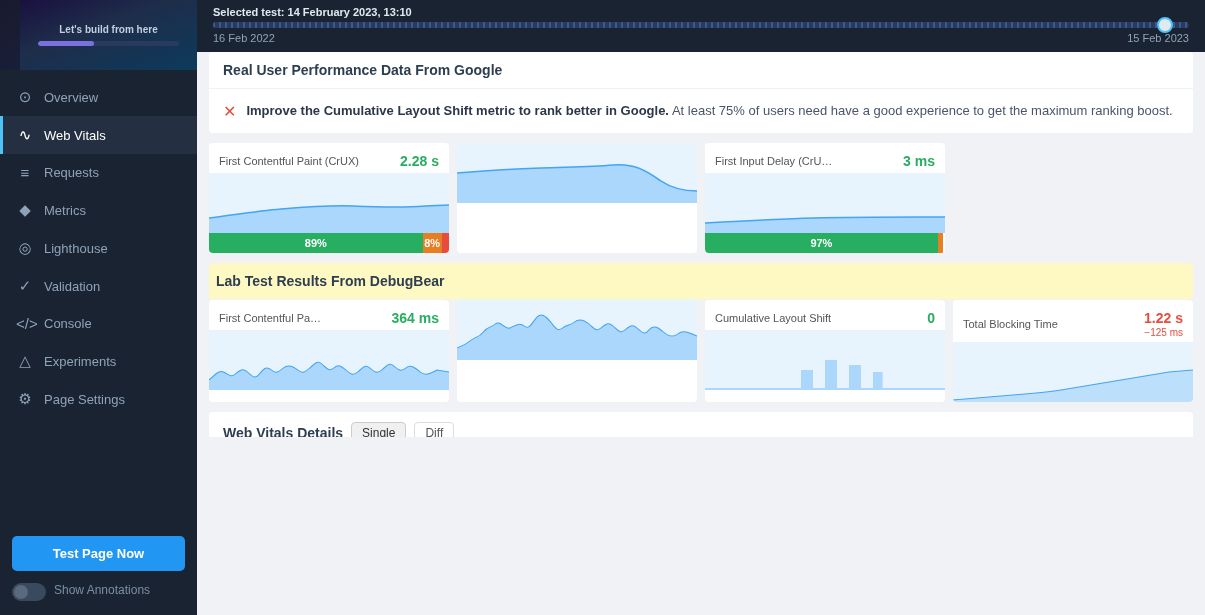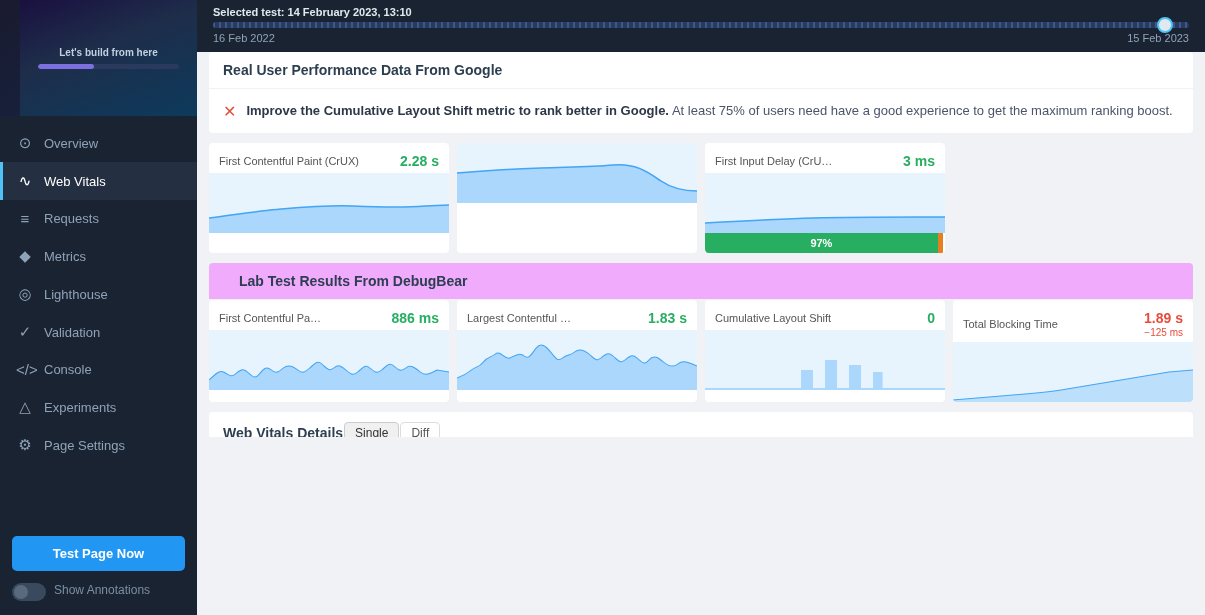--- a/index.html
+++ b/index.html
@@ -10,21 +10,21 @@
       width: 197px;
       background: #1a2332;
       color: #cdd6e0;
       display: flex;
       flex-direction: column;
       flex-shrink: 0;
       height: 615px;
     }
     .sidebar-logo {
       width: 100%;
-      height: 116px;
+      height: 70px;
       background: linear-gradient(135deg, #1a1a2e 0%, #16213e 50%, #0f3460 100%);
       display: flex;
       align-items: center;
       justify-content: center;
       overflow: hidden;
       position: relative;
       padding-left: 20px;
     }
     .nav-items { flex: 1; padding: 8px 0; }
     .nav-item {
@@ -221,34 +221,34 @@
       color: white;
       font-weight: 600;
     }
     .progress-red {
       background: #e74c3c;
       flex: 1;
     }
 
     
     .lab-header {
-      background: #f0abfc;
-      padding: 10px 30px;
+      background: #fef9c3;
+      padding: 10px 7px;
       font-size: 14px;
       font-weight: 600;
       color: #2c3e50;
       border-radius: 4px 4px 0 0;
       margin-bottom: 1px;
     }
 
     
     .web-vitals-row {
       display: flex;
       align-items: center;
-      gap: 1px;
+      gap: 8px;
       padding: 10px 14px;
       background: white;
       border-radius: 4px;
       margin-top: 8px;
     }
     .web-vitals-label { font-size: 14px; font-weight: 600; color: #2c3e50; }
     .tab-btn {
       padding: 3px 10px;
       border-radius: 4px;
       border: 1px solid #ddd;
@@ -356,20 +356,25 @@
         <div class="metric-header">
           <span class="metric-name">First Contentful Paint (CrUX)</span>
           <span class="metric-value val-green">2.28 s</span>
         </div>
         <div class="chart-area">
           <svg class="chart-svg" viewBox="0 0 200 60" preserveAspectRatio="none">
             <path d="M0,45 C20,42 40,38 60,36 C80,34 100,32 120,33 C140,34 160,35 180,33 L200,32 L200,60 L0,60Z" fill="#90caf9" opacity="0.7"></path>
             <path d="M0,45 C20,42 40,38 60,36 C80,34 100,32 120,33 C140,34 160,35 180,33 L200,32" fill="none" stroke="#42a5f5" stroke-width="1.5"></path>
           </svg>
         </div>
+        <div class="progress-row">
+          <div class="progress-green" style="width:89%">89%</div>
+          <div class="progress-orange" style="width:8%">8%</div>
+          <div class="progress-red"></div>
+        </div>
       </div>
 
 
       <div class="metric-card">
         <div class="chart-area">
           <svg class="chart-svg" viewBox="0 0 200 60" preserveAspectRatio="none">
             <path d="M0,30 C20,28 40,26 70,25 C90,24 110,24 130,22 C150,20 160,30 170,38 C180,46 190,48 200,48 L200,60 L0,60Z" fill="#90caf9" opacity="0.7"></path>
             <path d="M0,30 C20,28 40,26 70,25 C90,24 110,24 130,22 C150,20 160,30 170,38 C180,46 190,48 200,48" fill="none" stroke="#42a5f5" stroke-width="1.5"></path>
           </svg>
         </div>
@@ -394,35 +399,31 @@
       </div>
     </div>
 
     <div class="lab-header">Lab Test Results From DebugBear</div>
 
     <div class="metrics-grid">
 
       <div class="metric-card">
         <div class="metric-header">
           <span class="metric-name">First Contentful Pa…</span>
-          <span class="metric-value val-green">886 ms</span>
+          <span class="metric-value val-green">364 ms</span>
         </div>
         <div class="chart-area">
           <svg class="chart-svg" viewBox="0 0 200 60" preserveAspectRatio="none">
             <path d="M0,50 C5,45 8,40 12,42 C16,44 18,48 22,44 C26,40 28,38 32,42 C36,46 38,50 42,44 C46,38 48,36 52,40 C56,44 58,42 62,38 C66,34 70,36 74,40 C78,44 80,42 84,38 C88,34 90,30 94,34 C98,38 100,42 104,38 C108,34 110,36 114,40 C118,44 120,46 124,42 C128,38 130,34 134,38 C138,42 140,44 144,40 C148,36 150,32 154,36 C158,40 160,42 164,38 C168,34 172,38 176,42 C180,46 184,44 190,40 L200,42 L200,60 L0,60Z" fill="#90caf9" opacity="0.7"></path>
             <path d="M0,50 C5,45 8,40 12,42 C16,44 18,48 22,44 C26,40 28,38 32,42 C36,46 38,50 42,44 C46,38 48,36 52,40 C56,44 58,42 62,38 C66,34 70,36 74,40 C78,44 80,42 84,38 C88,34 90,30 94,34 C98,38 100,42 104,38 C108,34 110,36 114,40 C118,44 120,46 124,42 C128,38 130,34 134,38 C138,42 140,44 144,40 C148,36 150,32 154,36 C158,40 160,42 164,38 C168,34 172,38 176,42 C180,46 184,44 190,40 L200,42" fill="none" stroke="#42a5f5" stroke-width="1"></path>
           </svg>
         </div>
       </div>
 
       <div class="metric-card">
-        <div class="metric-header">
-          <span class="metric-name">Largest Contentful …</span>
-          <span class="metric-value val-green">1.83 s</span>
-        </div>
         <div class="chart-area">
           <svg class="chart-svg" viewBox="0 0 200 60" preserveAspectRatio="none">
             <path d="M0,48 C5,46 8,44 12,40 C16,36 18,38 22,32 C26,26 28,28 32,24 C36,20 40,30 44,28 C48,26 52,22 56,26 C60,30 62,24 66,18 C70,12 74,16 78,22 C82,28 84,32 88,28 C92,24 94,26 98,22 C102,18 106,20 110,24 C114,28 116,32 120,28 C124,24 126,22 130,26 C134,30 136,34 140,30 C144,26 146,24 150,28 C154,32 156,36 160,30 C164,24 168,28 172,32 C176,36 180,38 184,34 C188,30 192,32 196,34 L200,36 L200,60 L0,60Z" fill="#90caf9" opacity="0.7"></path>
             <path d="M0,48 C5,46 8,44 12,40 C16,36 18,38 22,32 C26,26 28,28 32,24 C36,20 40,30 44,28 C48,26 52,22 56,26 C60,30 62,24 66,18 C70,12 74,16 78,22 C82,28 84,32 88,28 C92,24 94,26 98,22 C102,18 106,20 110,24 C114,28 116,32 120,28 C124,24 126,22 130,26 C134,30 136,34 140,30 C144,26 146,24 150,28 C154,32 156,36 160,30 C164,24 168,28 172,32 C176,36 180,38 184,34 C188,30 192,32 196,34 L200,36" fill="none" stroke="#42a5f5" stroke-width="1"></path>
           </svg>
         </div>
       </div>
 
       <div class="metric-card">
         <div class="metric-header">
@@ -434,21 +435,21 @@
 
             <path d="M0,58 L60,58 L60,58 L80,58 L80,40 L90,40 L90,58 L100,58 L100,30 L110,30 L110,58 L120,58 L120,35 L130,35 L130,58 L140,58 L140,42 L148,42 L148,58 L200,58 L200,60 L0,60Z" fill="#90caf9" opacity="0.7"></path>
           </svg>
         </div>
       </div>
 
       <div class="metric-card">
         <div class="metric-header">
           <span class="metric-name">Total Blocking Time</span>
           <div style="text-align:right;">
-            <span class="metric-value val-red">1.89 s</span>
+            <span class="metric-value val-red">1.22 s</span>
             <div class="metric-delta">−125 ms</div>
           </div>
         </div>
         <div class="chart-area">
           <svg class="chart-svg" viewBox="0 0 200 60" preserveAspectRatio="none">
             <path d="M0,58 C10,57 20,56 30,55 C40,54 50,53 60,52 C70,51 80,50 90,48 C100,46 110,44 120,42 C130,40 140,38 150,36 C160,34 170,32 180,30 L200,28 L200,60 L0,60Z" fill="#90caf9" opacity="0.5"></path>
             <path d="M0,58 C10,57 20,56 30,55 C40,54 50,53 60,52 C70,51 80,50 90,48 C100,46 110,44 120,42 C130,40 140,38 150,36 C160,34 170,32 180,30 L200,28" fill="none" stroke="#42a5f5" stroke-width="1"></path>
           </svg>
         </div>
       </div>

